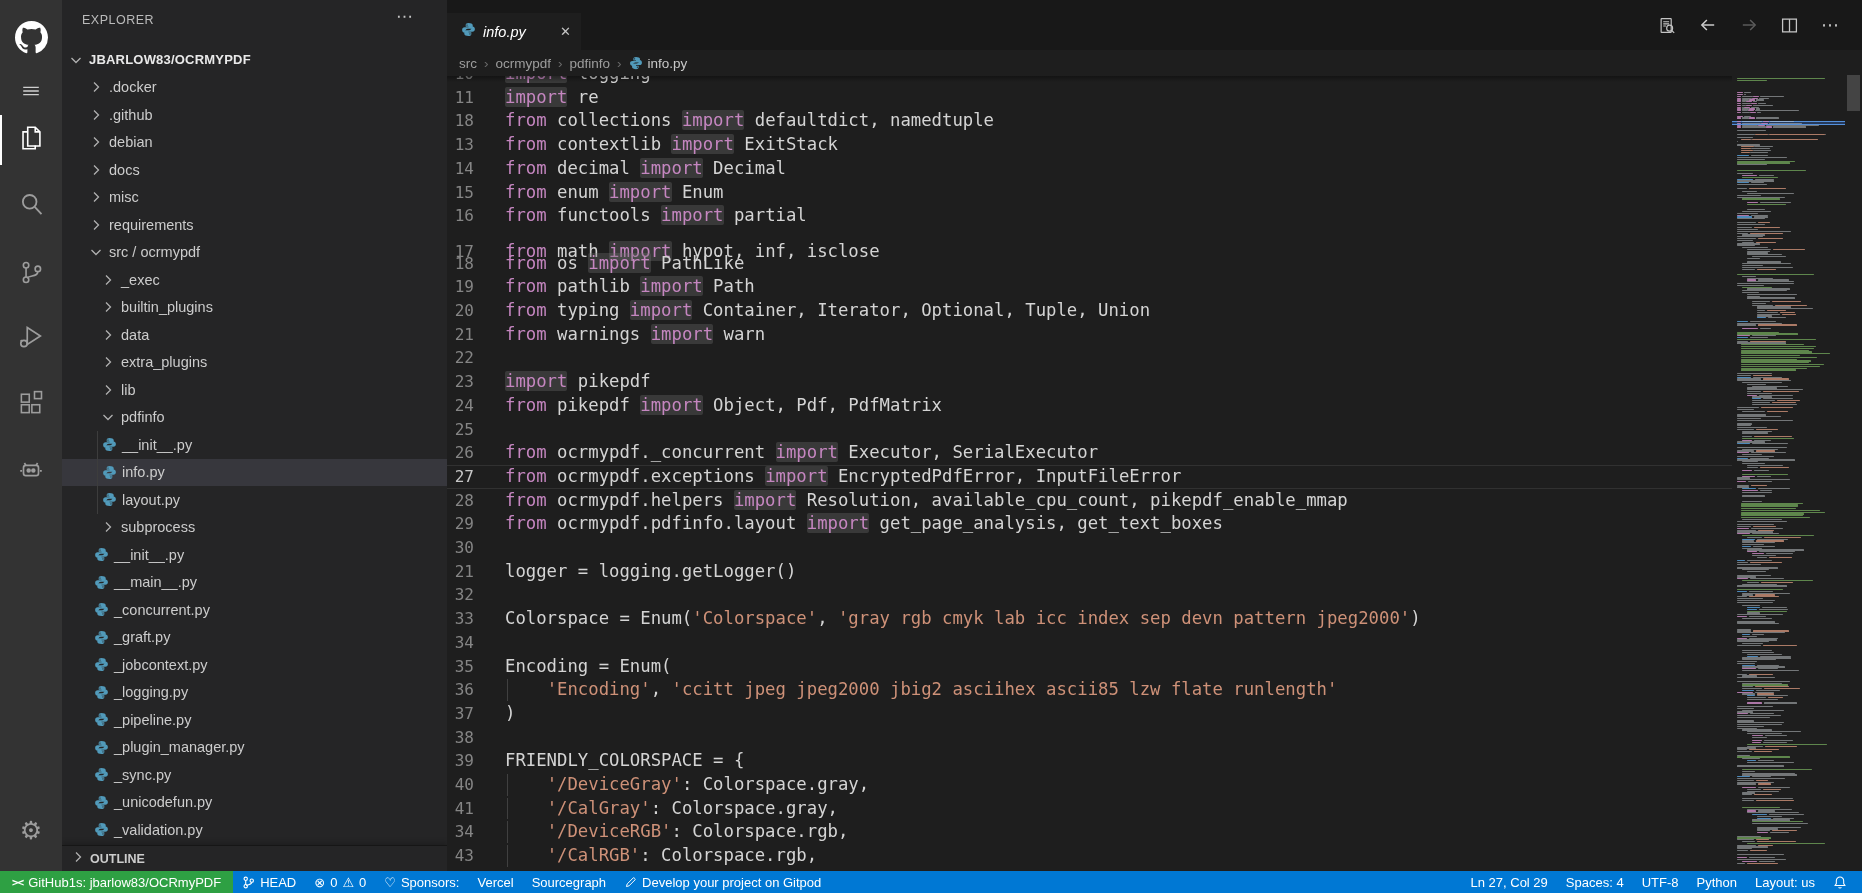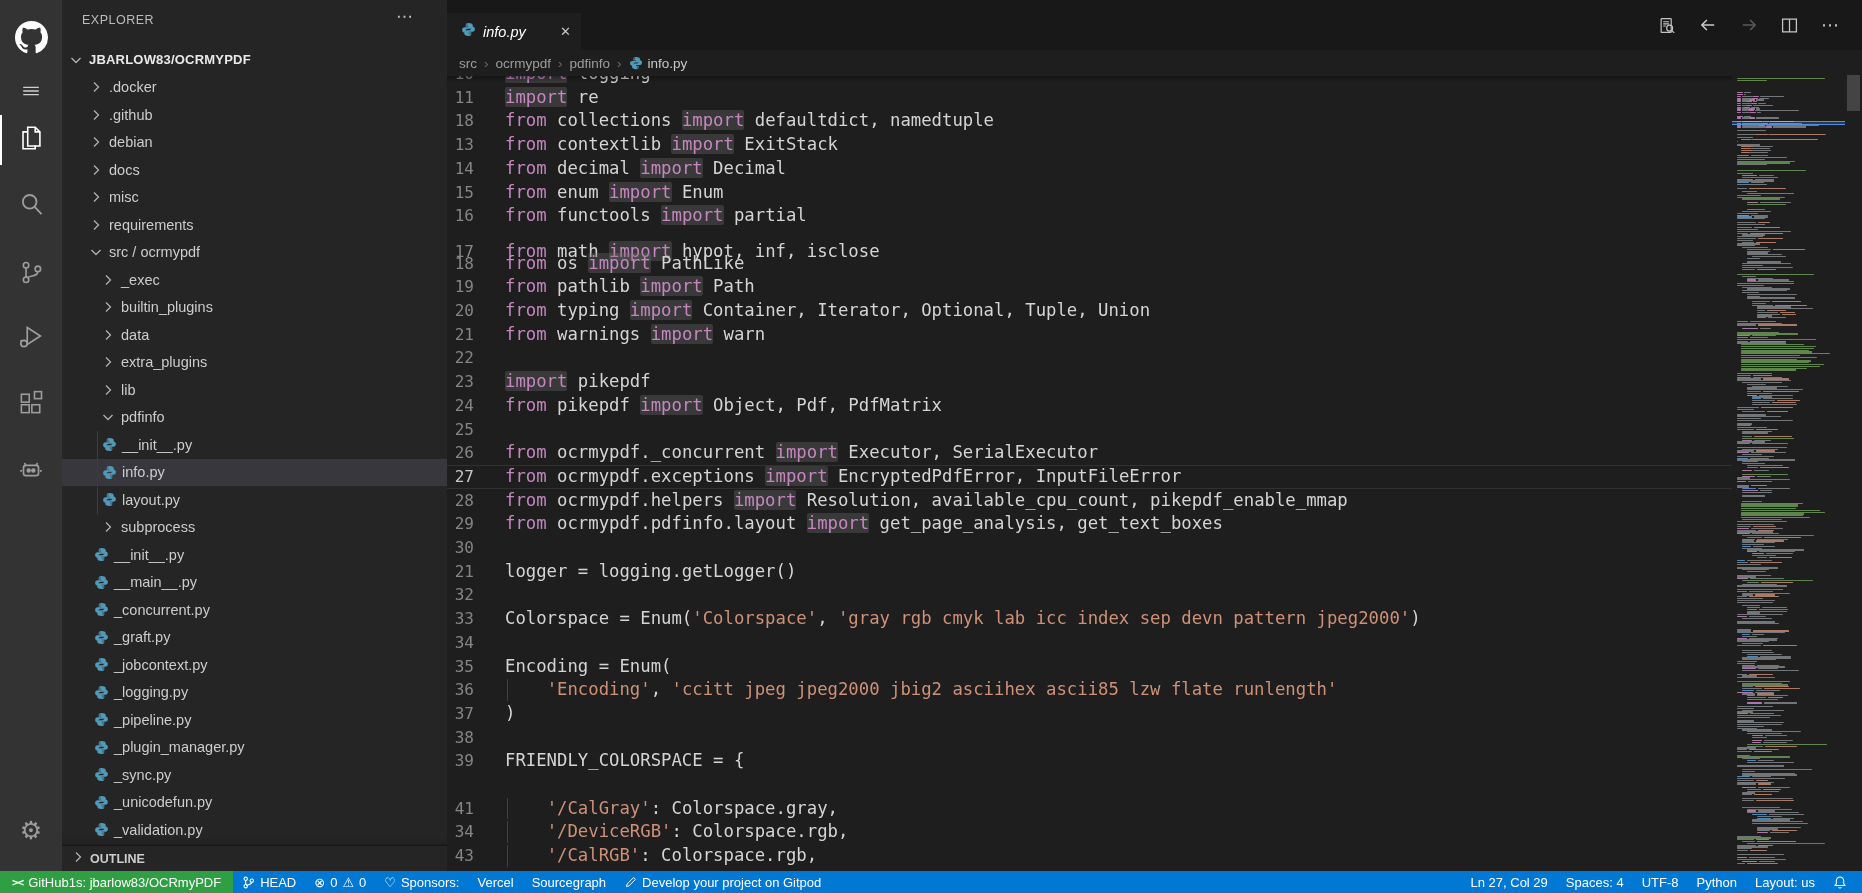--- a/index.html
+++ b/index.html
@@ -480,20 +480,21 @@
         <div class="code-row" style="top: 460px;"><span class="lnum">30</span><span class="ltext"></span></div>
         <div class="code-row" style="top: 483.7px;"><span class="lnum">21</span><span class="ltext"><span class="tok txt">logger = logging.getLogger()</span></span></div>
         <div class="code-row" style="top: 507.4px;"><span class="lnum">32</span><span class="ltext"></span></div>
         <div class="code-row" style="top: 531.1px;"><span class="lnum">33</span><span class="ltext"><span class="tok txt">Colorspace = Enum(</span><span class="tok str">'Colorspace'</span><span class="tok txt">, </span><span class="tok str">'gray rgb cmyk lab icc index sep devn pattern jpeg2000'</span><span class="tok txt">)</span></span></div>
         <div class="code-row" style="top: 554.8px;"><span class="lnum">34</span><span class="ltext"></span></div>
         <div class="code-row" style="top: 578.5px;"><span class="lnum">35</span><span class="ltext"><span class="tok txt">Encoding = Enum(</span></span></div>
         <div class="code-row" style="top: 602.2px;"><span class="lnum">36</span><span class="iguide"></span><span class="ltext"><span class="tok txt">    </span><span class="tok str">'Encoding'</span><span class="tok txt">, </span><span class="tok str">'ccitt jpeg jpeg2000 jbig2 asciihex ascii85 lzw flate runlength'</span></span></div>
         <div class="code-row" style="top: 625.9px;"><span class="lnum">37</span><span class="ltext"><span class="tok txt">)</span></span></div>
         <div class="code-row" style="top: 649.6px;"><span class="lnum">38</span><span class="ltext"></span></div>
         <div class="code-row" style="top: 673.3px;"><span class="lnum">39</span><span class="ltext"><span class="tok txt">FRIENDLY_COLORSPACE = {</span></span></div>
+        <div class="code-row" style="top: 697px;"><span class="lnum">40</span><span class="iguide"></span><span class="ltext"><span class="tok txt">    </span><span class="tok str">'/DeviceGray'</span><span class="tok txt">: Colorspace.gray,</span></span></div>
         <div class="code-row" style="top: 720.7px;"><span class="lnum">41</span><span class="iguide"></span><span class="ltext"><span class="tok txt">    </span><span class="tok str">'/CalGray'</span><span class="tok txt">: Colorspace.gray,</span></span></div>
         <div class="code-row" style="top: 744.4px;"><span class="lnum">34</span><span class="iguide"></span><span class="ltext"><span class="tok txt">    </span><span class="tok str">'/DeviceRGB'</span><span class="tok txt">: Colorspace.rgb,</span></span></div>
         <div class="code-row" style="top: 768.1px;"><span class="lnum">43</span><span class="iguide"></span><span class="ltext"><span class="tok txt">    </span><span class="tok str">'/CalRGB'</span><span class="tok txt">: Colorspace.rgb,</span></span></div>
       </div>
     <div class="minimap" id="minimap">
       <div class="mm-cursor"></div>
     <div class="mrow" style="top: 1.8px; left: 5px; width: 88px; background: rgba(106, 153, 85, 0.85);"></div>
         <div class="mrow" style="top: 3.6px; left: 5px; width: 30px; background: rgba(106, 153, 85, 0.85);"></div>
         <div class="mrow" style="top: 16.2px; left: 5px; width: 6.12px; background: rgba(197, 134, 192, 0.85);"></div>
         <div class="mrow" style="top: 16.2px; left: 12.14px; width: 7.14px; background: rgba(200, 205, 210, 0.5);"></div>

